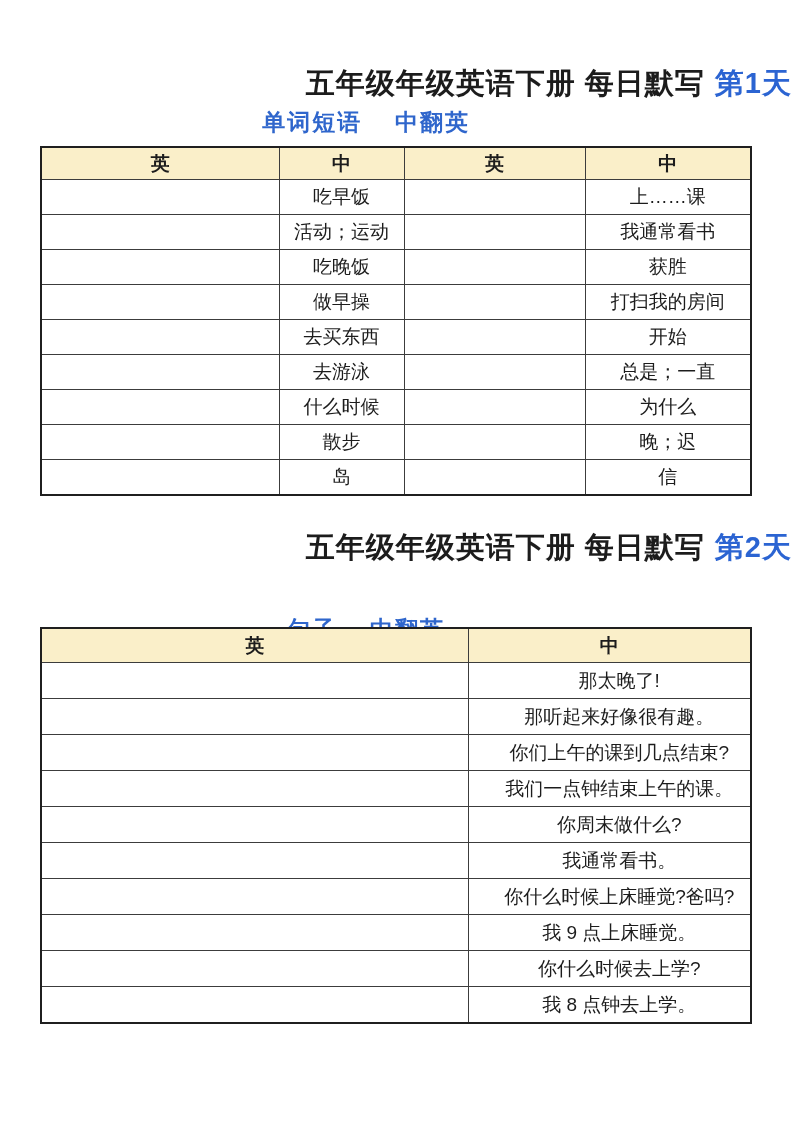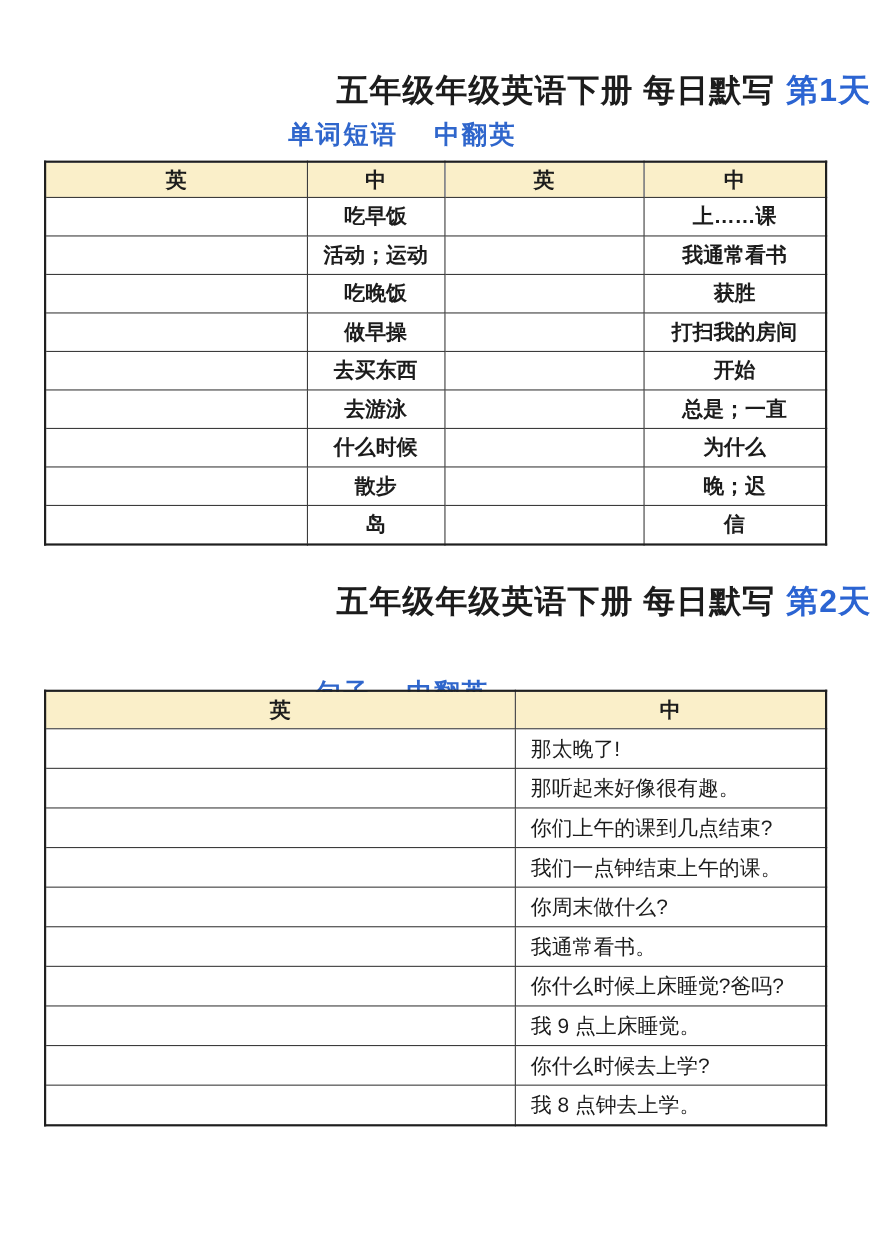--- a/index.html
+++ b/index.html
@@ -61,26 +61,26 @@
     vertical-align: middle;
     padding: 0 4px;
     overflow: hidden;
     white-space: nowrap;
   }
   th {
     background: var(--header-bg, #faefc9);
     font-weight: bold;
   }
   #table1 th { height: 31px; }
-  #table1 td { height: 34px; font-weight: bold; }
+  #table1 td { height: 34px; }
   #table2 th { height: 33px; }
   #table2 td { height: 35px; }
   #table2 td.zh-cell {
-    text-align: left;
-    padding-left: 14px;
+    text-align: center;
+    padding-left: 24px;
   }
   #title1    { top: 64px;  }
   #subtitle1 { top: 107px; }
   #tbl1      { top: 146px; }
   #title2    { top: 528px; }
   #subtitle2 { top: 614px; }
   #tbl2      { top: 627px; }
 </style>
 </head>
 <body>

